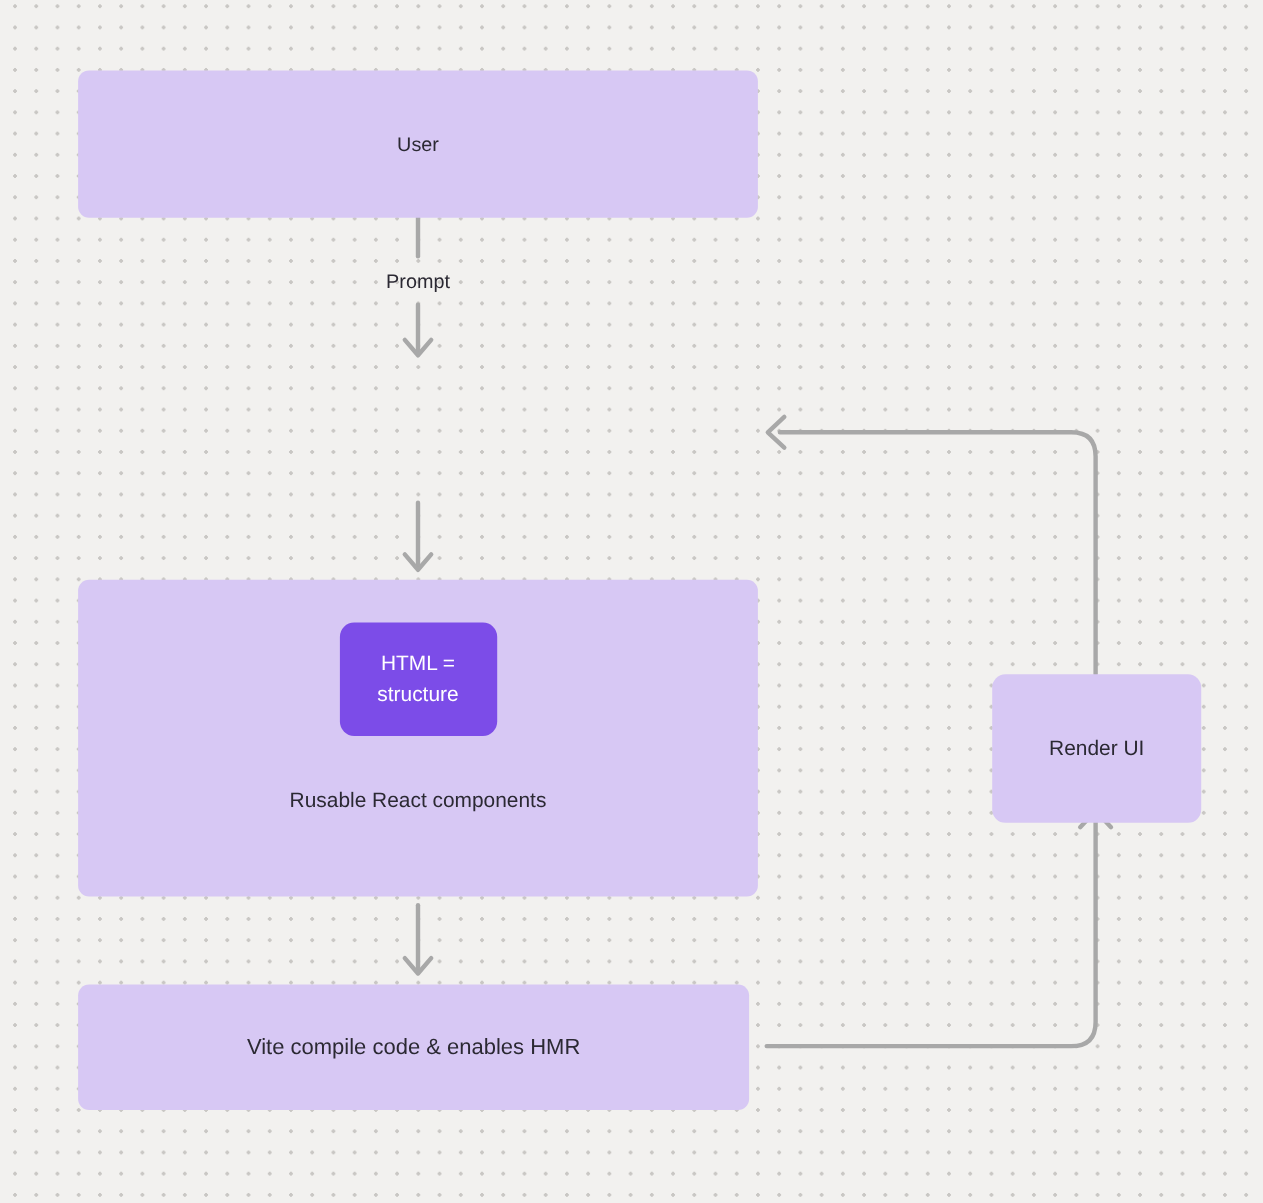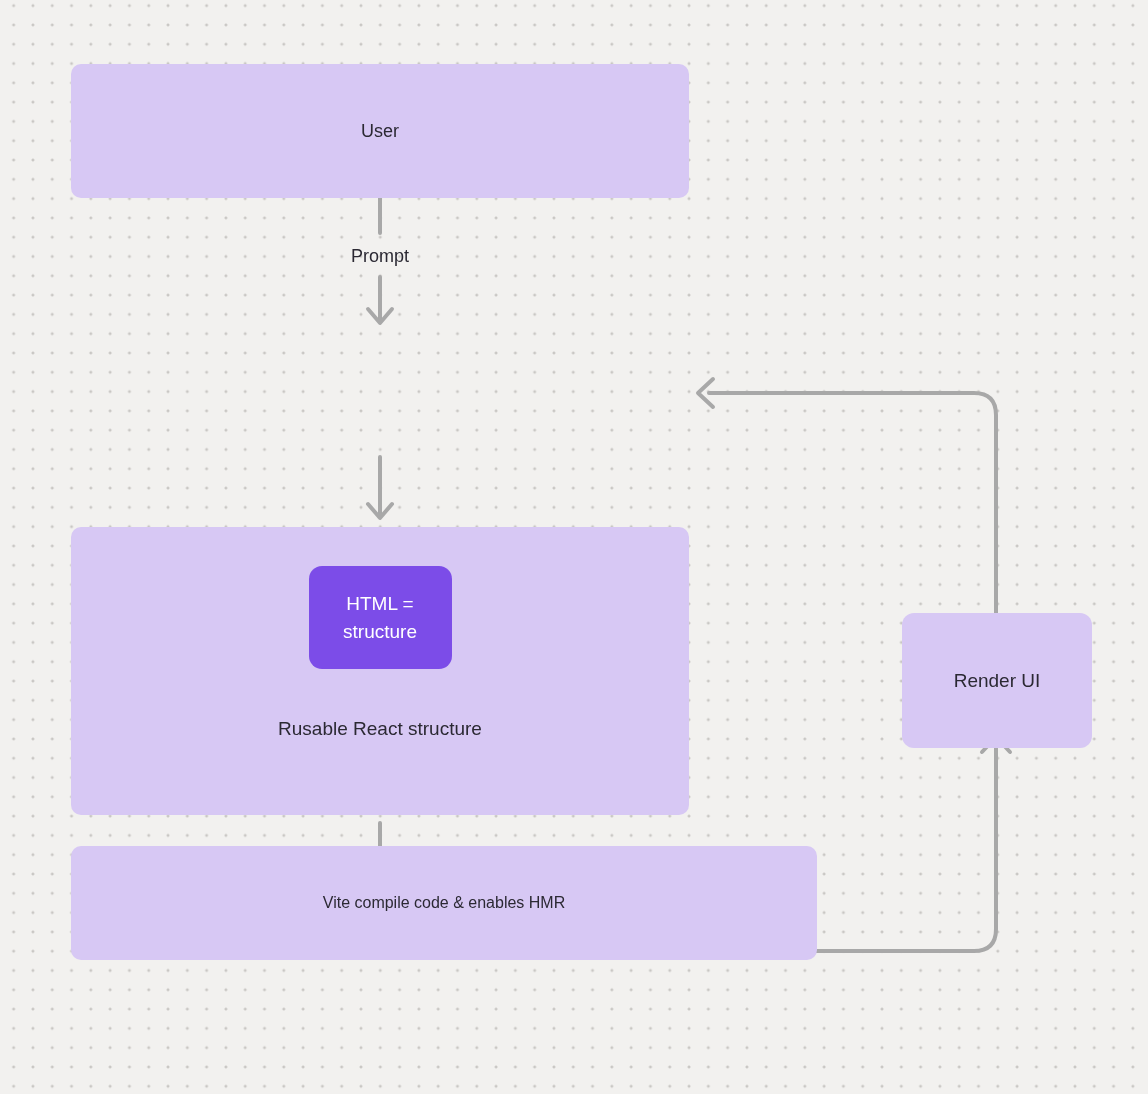--- a/index.html
+++ b/index.html
@@ -37,21 +37,21 @@
     background: var(--node-fill, #d7c8f4);
     border-radius: 10px;
     color: var(--text, #2b2933);
     font-size: 18px;
     box-sizing: border-box;
   }
   .node-label { text-align: center; }
 
   #user-box    { left: 71px;  top: 64px;  width: 618px; height: 134px; }
   #webapp-box  { left: 71px;  top: 335px; width: 618px; height: 113px; }
-  #vite-box    { left: 71px;  top: 846px; width: 746px; height: 114px; font-size: 16px; }
+  #vite-box    { left: 71px;  top: 895px; width: 610px; height: 114px; font-size: 20px; }
   #render-box  { left: 902px; top: 613px; width: 190px; height: 135px; border-radius: 12px; font-size: 19px; }
 
   #components-box {
     left: 71px; top: 527px;
     width: 618px; height: 288px;
     display: block;
   }
   .chip-row {
     display: flex;
     justify-content: center;
@@ -129,21 +129,21 @@
   <div class="edge-label">Prompt</div>
 
 
   <div class="node" id="components-box">
     <div class="chip-row">
       <div class="chip">
         <span class="chip-label">HTML =
 structure</span>
       </div>
     </div>
-    <div class="components-caption">Rusable React structure</div>
+    <div class="components-caption">Rusable React components</div>
   </div>
 
   <div class="node" id="vite-box">
     <span class="node-label">Vite compile code &amp; enables HMR</span>
   </div>
 
   <div class="node" id="render-box">
     <span class="node-label">Render UI</span>
   </div>
 

